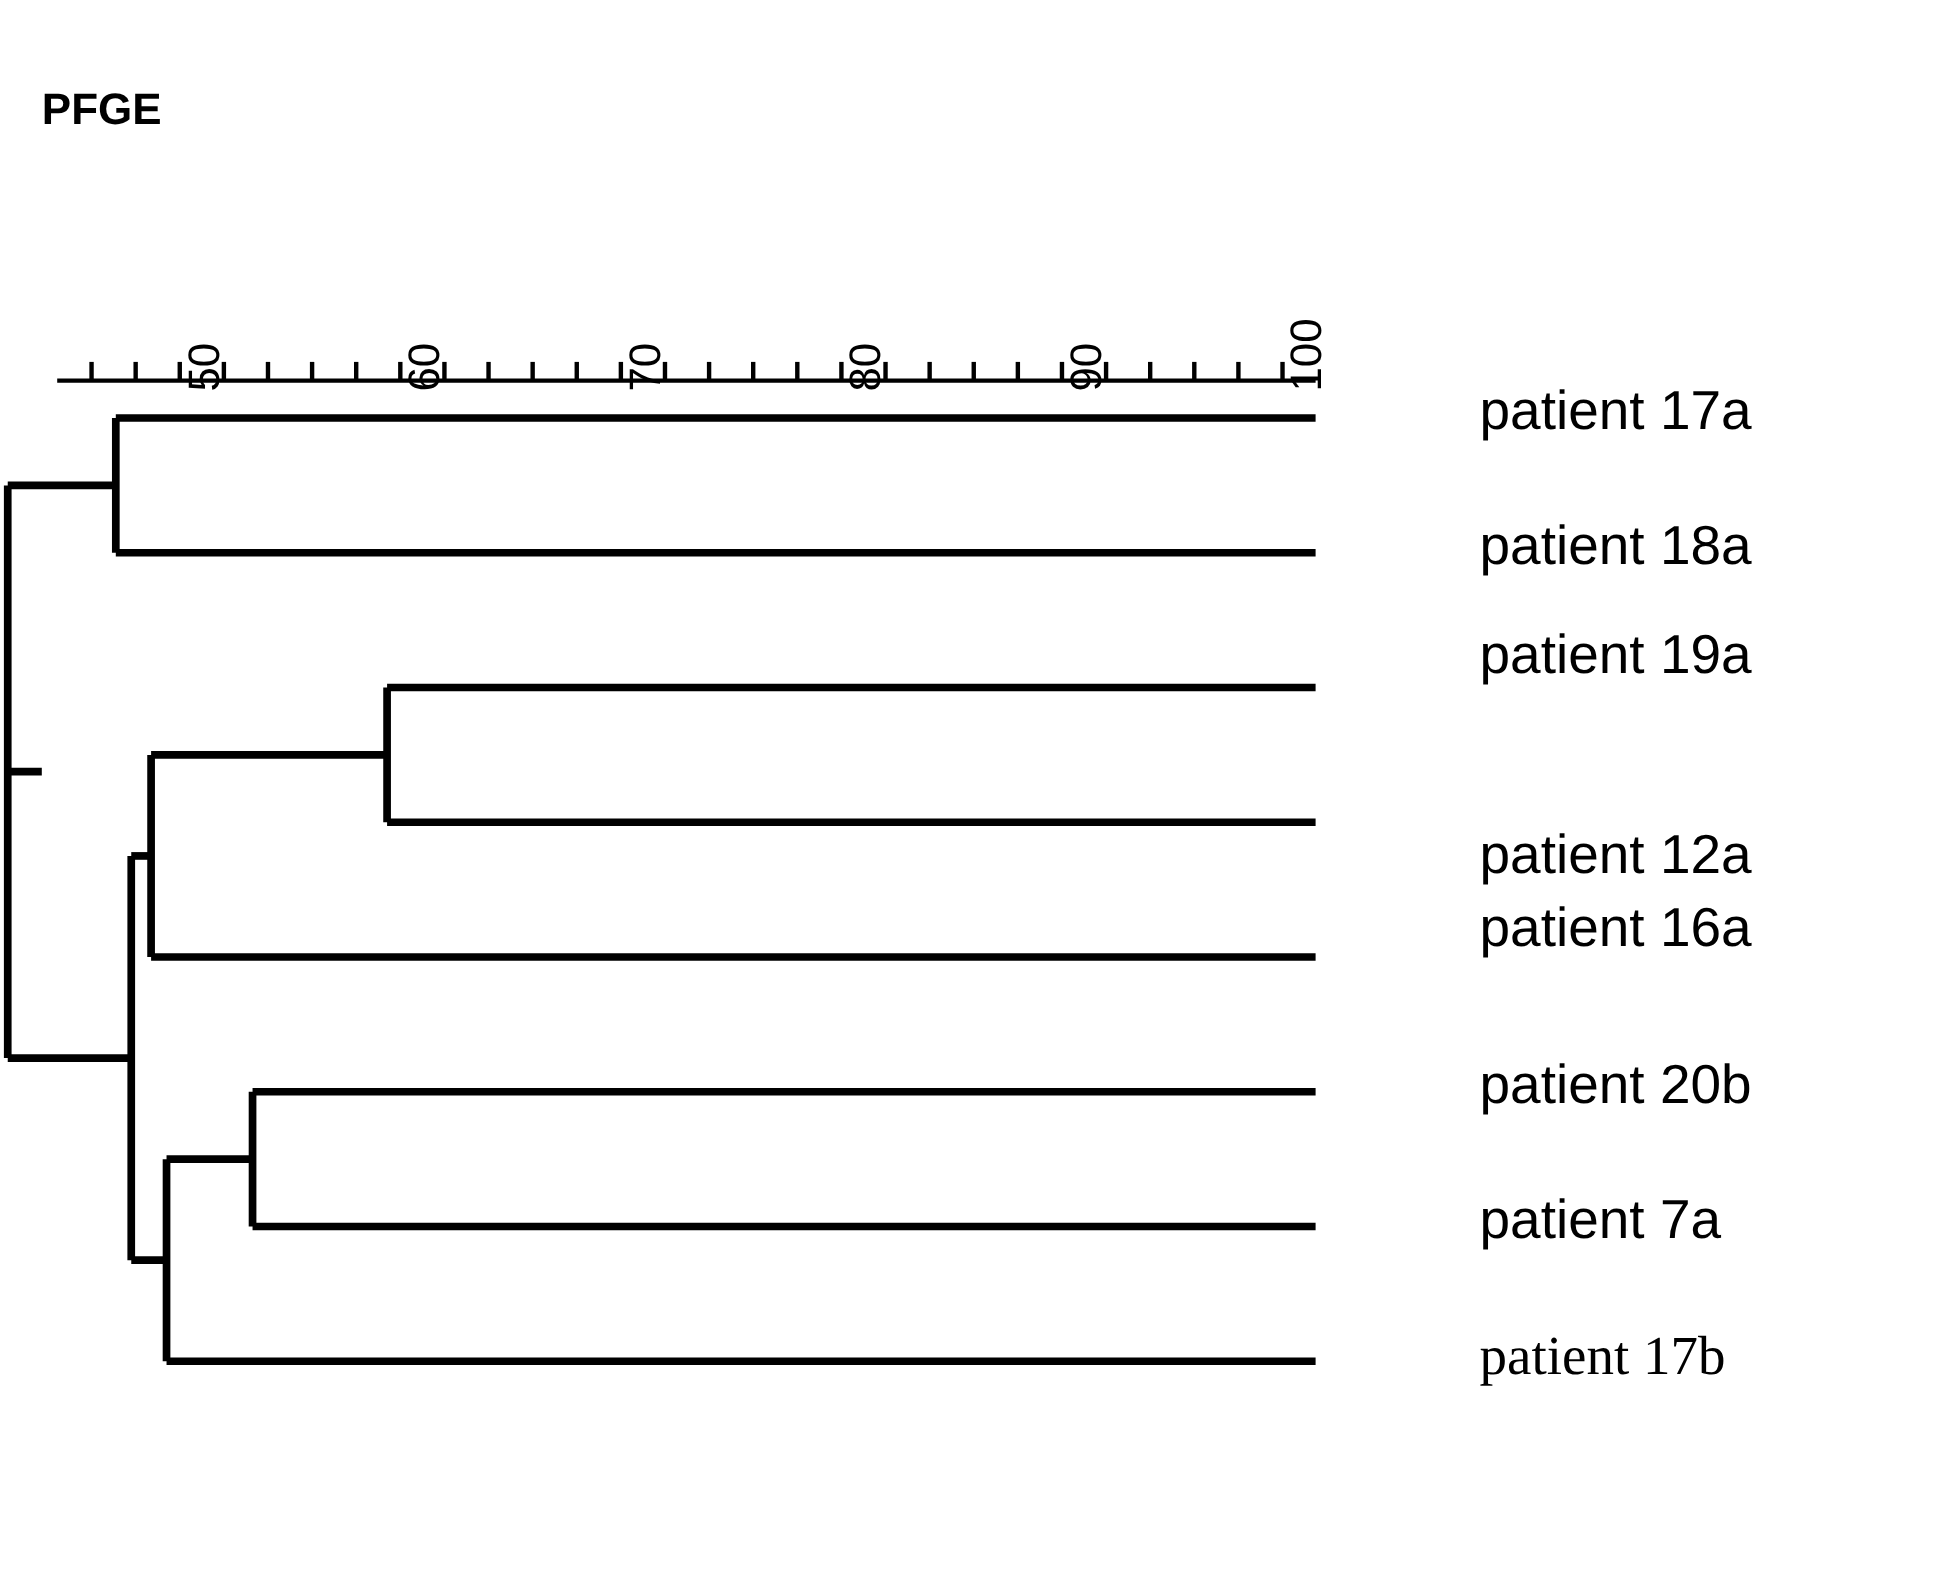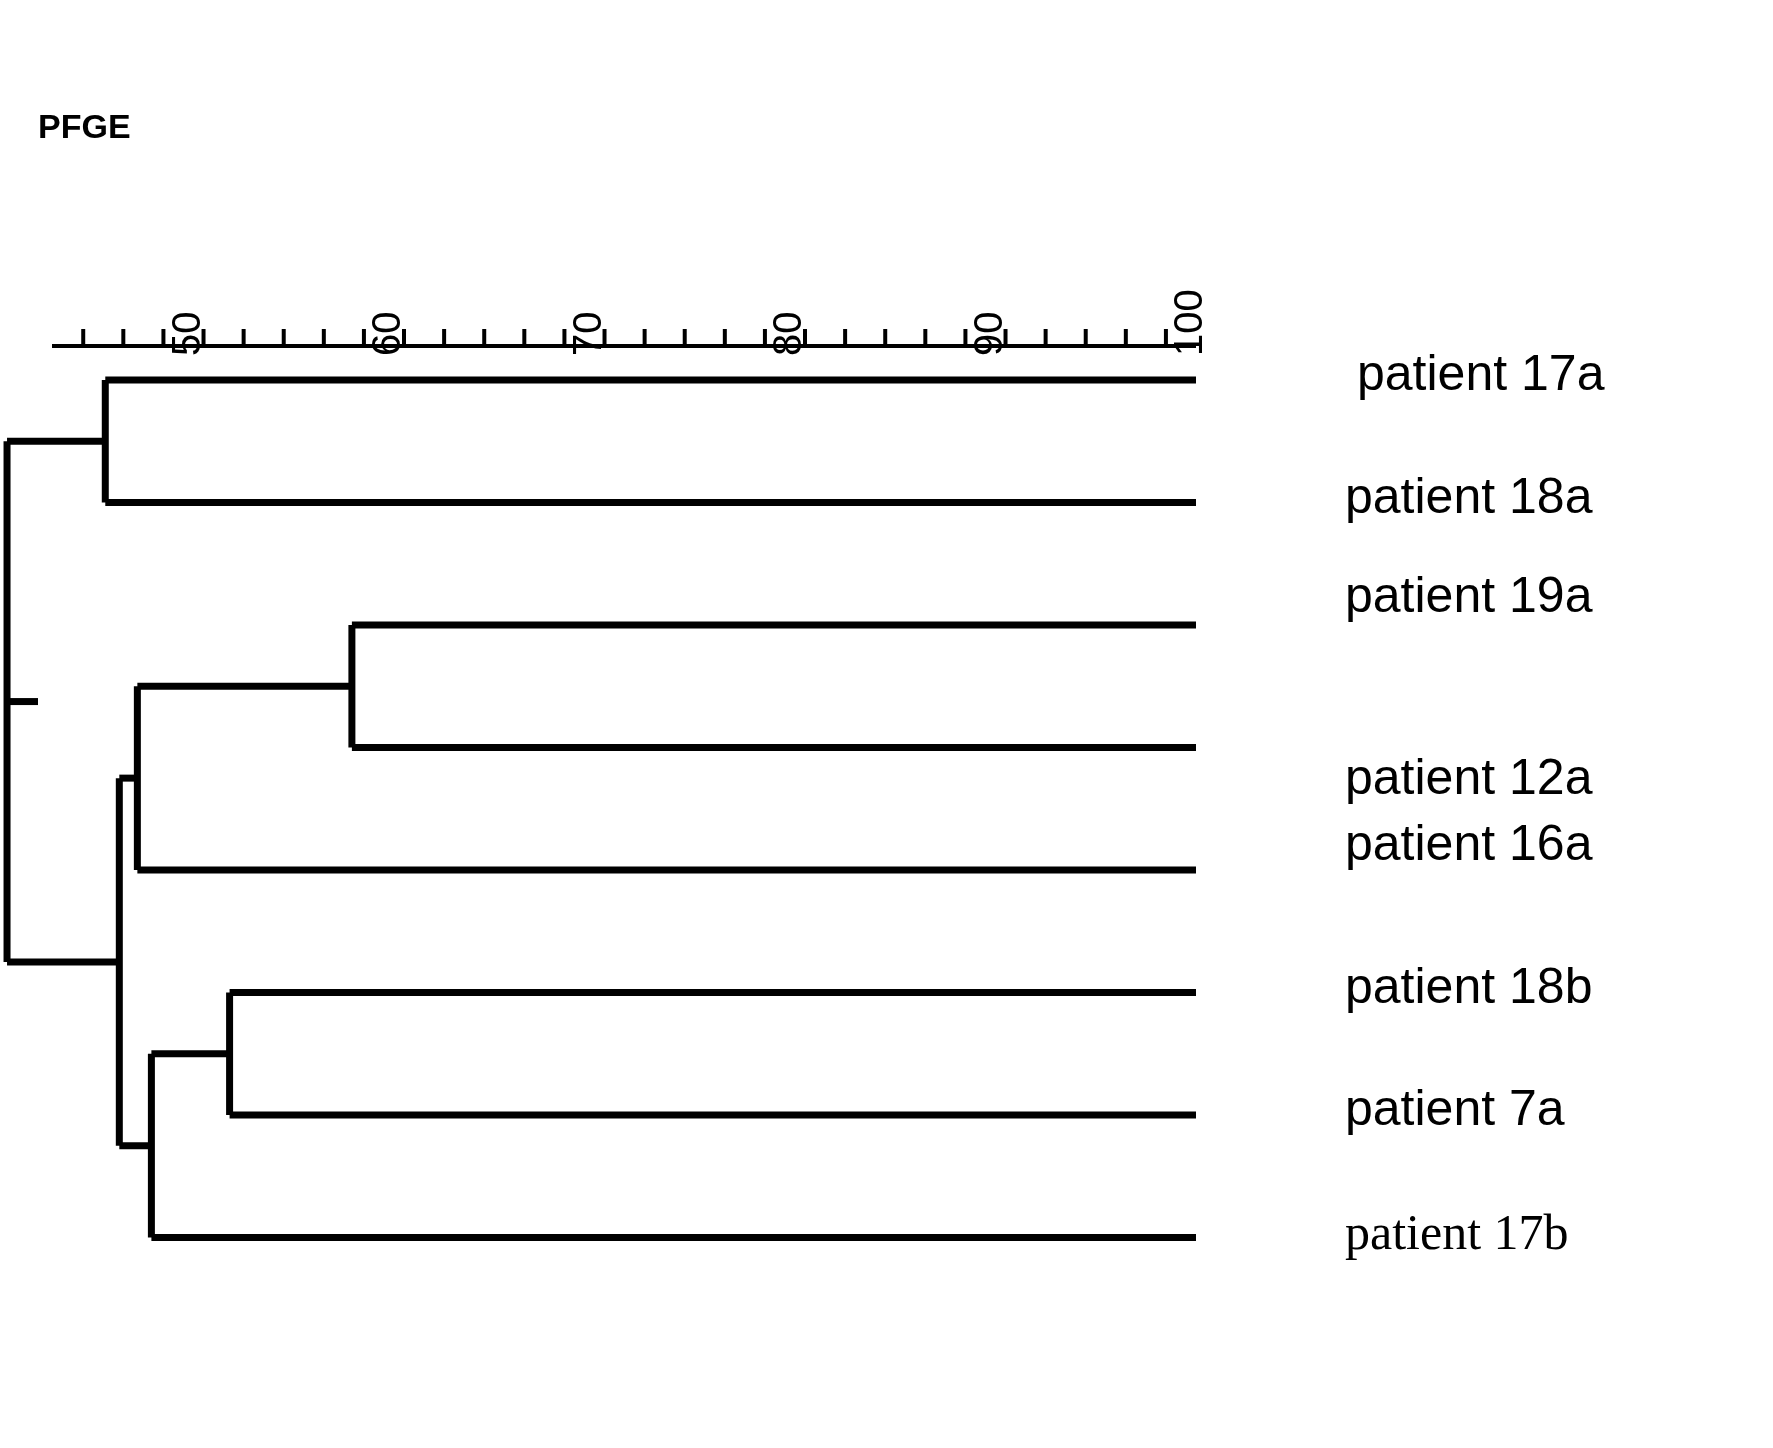--- a/index.html
+++ b/index.html
@@ -1,20 +1,20 @@
 <!DOCTYPE html>
 <html><head>
 <meta charset="utf-8">
 <style>
   html,body{margin:0;padding:0;background:#ffffff;}
   body{width:1773px;height:1448px;position:relative;font-family:"Liberation Sans",sans-serif;color:#000;}
   #root{position:absolute;inset:0;}
   .title-line{position:absolute;left:38px;white-space:nowrap;}
   #title-dice{top:40px;font-size:44px;letter-spacing:-0.5px;}
-  #title-pfge{top:107px;font-size:34px;font-weight:bold;}
+  #title-pfge{top:78px;font-size:40px;font-weight:bold;}
   #plot{position:absolute;left:0;top:0;width:1773px;height:1448px;}
   .axis-label{position:absolute;font-size:40px;white-space:nowrap;
       transform-origin:left bottom;transform:rotate(-90deg);}
   .leaf-label{position:absolute;font-size:50px;white-space:nowrap;left:1345px;}
 </style>
 </head>
 <body>
 
 <div id="root">
 
@@ -81,23 +81,23 @@
 
   <div id="axis-labels">
       <div class="axis-label" style="left: 208.5px; top: 311px;">50</div>
       <div class="axis-label" style="left: 409px; top: 311px;">60</div>
       <div class="axis-label" style="left: 609.5px; top: 311px;">70</div>
       <div class="axis-label" style="left: 810px; top: 311px;">80</div>
       <div class="axis-label" style="left: 1010.5px; top: 311px;">90</div>
       <div class="axis-label" style="left: 1211px; top: 311px;">100</div>
     </div>
   <div id="leaf-labels">
-      <div class="leaf-label" style="top: 344px; margin-left: 12px;">patient 17a</div>
+      <div class="leaf-label" style="top: 344px;">patient 17a</div>
       <div class="leaf-label" style="top: 466.5px;">patient 18a</div>
       <div class="leaf-label" style="top: 566px;">patient 19a</div>
       <div class="leaf-label" style="top: 748px;">patient 12a</div>
       <div class="leaf-label" style="top: 814px;">patient 16a</div>
-      <div class="leaf-label" style="top: 956.5px;">patient 18b</div>
+      <div class="leaf-label" style="top: 956.5px;">patient 20b</div>
       <div class="leaf-label" style="top: 1079px;">patient 7a</div>
       <div class="leaf-label" style="top: 1203px; font-family: Liberation Serif, serif;">patient 17b</div>
     </div>
 
 </div>
 
 </body></html>

